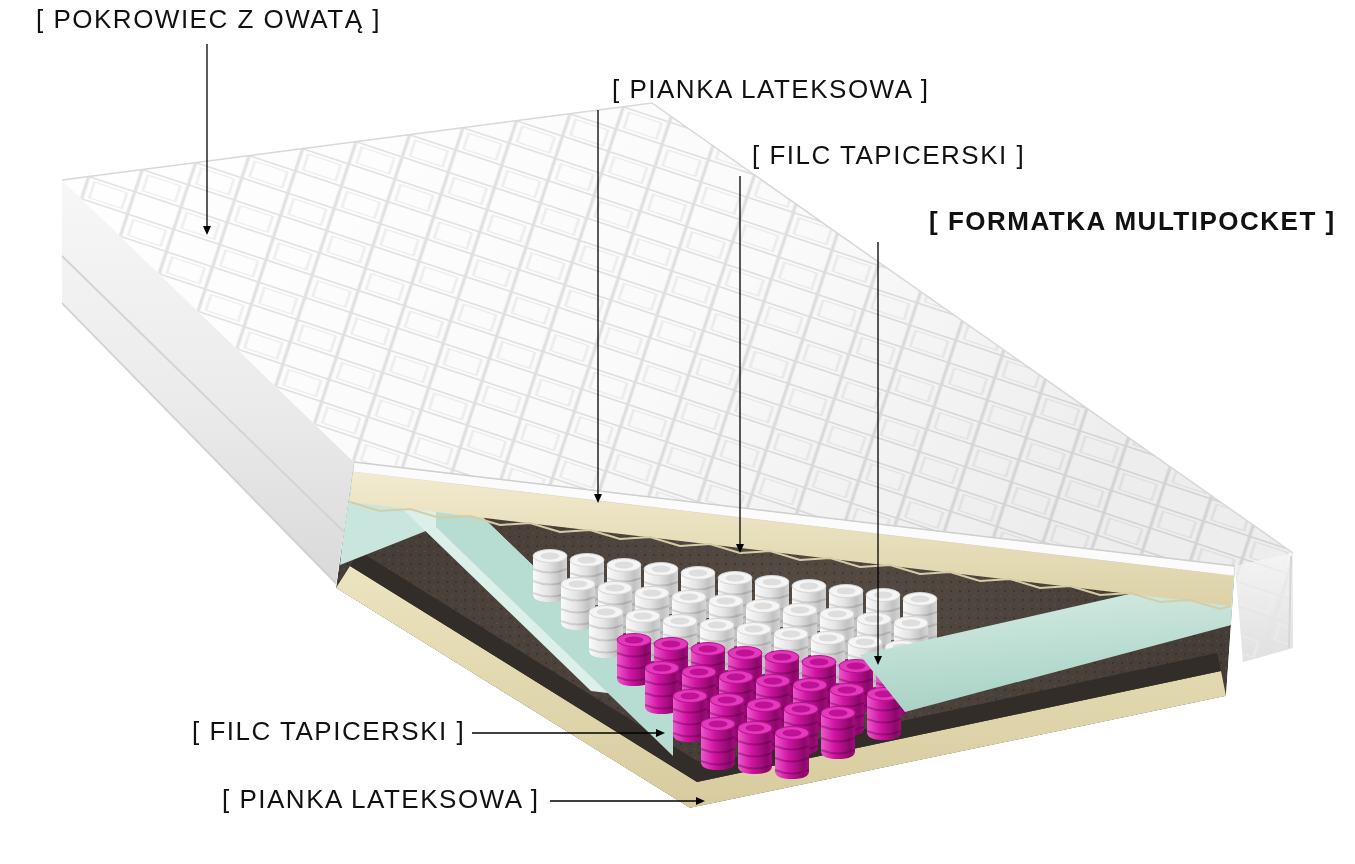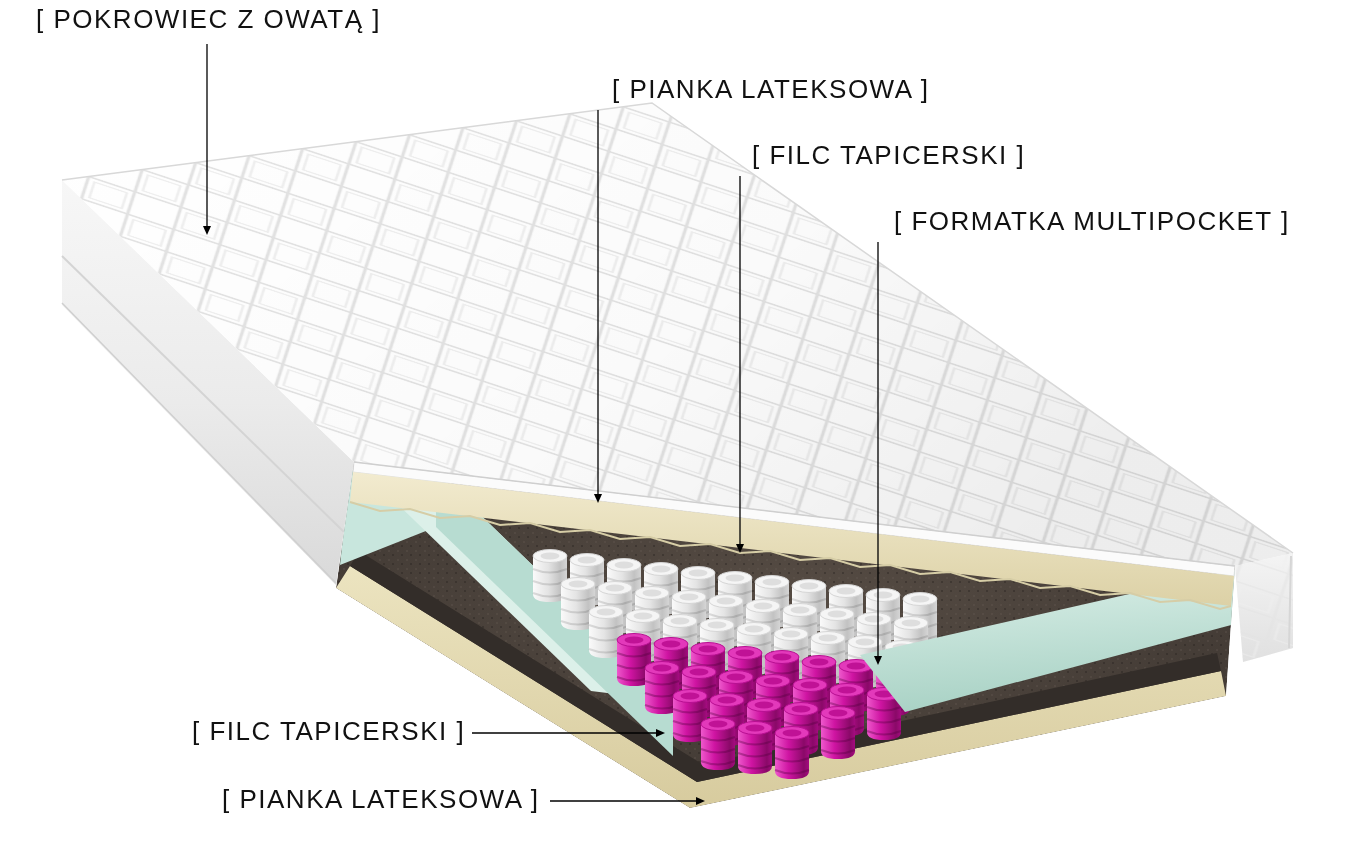--- a/index.html
+++ b/index.html
@@ -197,17 +197,17 @@
     <polygon points="736,544 744,544 740,553"></polygon>
     <polygon points="874,656 882,656 878,665"></polygon>
     <polygon points="656,729 656,737 665,733"></polygon>
     <polygon points="696,797 696,805 705,801"></polygon>
   </g>
 </svg>
 
 <div class="lbl" style="left:36px;  top:4px;">[ POKROWIEC Z OWATĄ ]</div>
 <div class="lbl" style="left:612px; top:74px;">[ PIANKA LATEKSOWA ]</div>
 <div class="lbl" style="left:752px; top:140px;">[ FILC TAPICERSKI ]</div>
-<div class="lbl" style="left:894px; top:206px;">[ FORMATKA MULTIPOCKET ]</div>
+<div class="lbl" style="left:929px; top:206px;font-weight:bold;">[ FORMATKA MULTIPOCKET ]</div>
 <div class="lbl" style="left:192px; top:716px;">[ FILC TAPICERSKI ]</div>
 <div class="lbl" style="left:222px; top:784px;">[ PIANKA LATEKSOWA ]</div>
 
 </div>
 
 </body></html>

